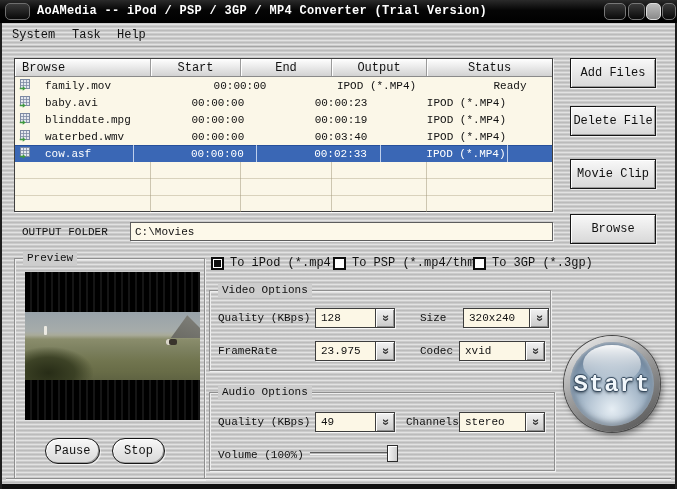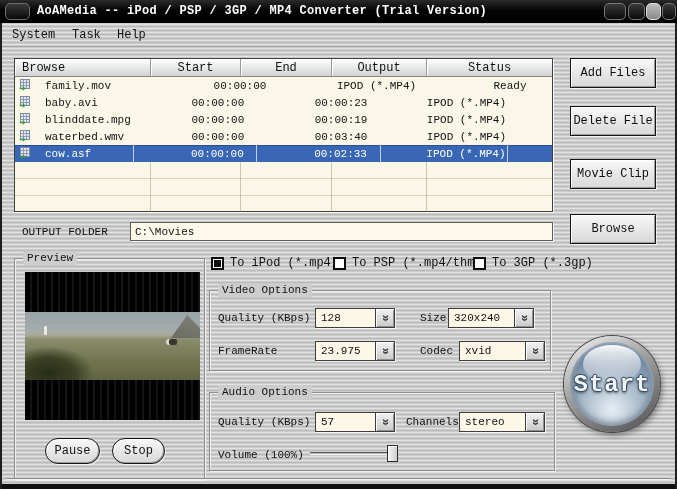--- a/index.html
+++ b/index.html
@@ -275,21 +275,21 @@
     <span class="legend">Video Options</span>
   </div>
   <span class="label" style="left:218px;top:312px;">Quality (KBps)</span>
   <div class="dd" style="left:315px;top:308px;width:80px;">
     <span class="val">128</span>
     <span class="ddbtn">
         <span class="chev">»</span>
       </span>
   </div>
   <span class="label" style="left:420px;top:312px;">Size</span>
-  <div class="dd" style="left:448px;top:308px;width:86px;justify-content:space-between;">
+  <div class="dd" style="left:463px;top:308px;width:86px;justify-content:space-between;">
     <span class="val">320x240</span>
     <span class="ddbtn">
         <span class="chev">»</span>
       </span>
   </div>
   <span class="label" style="left:218px;top:345px;">FrameRate</span>
   <div class="dd" style="left:315px;top:341px;width:80px;">
     <span class="val">23.975</span>
     <span class="ddbtn">
         <span class="chev">»</span>
@@ -301,21 +301,21 @@
     <span class="ddbtn">
         <span class="chev">»</span>
       </span>
   </div>
 
   <div class="group" style="left:209px;top:392px;width:346px;height:79px;">
     <span class="legend">Audio Options</span>
   </div>
   <span class="label" style="left:218px;top:416px;">Quality (KBps)</span>
   <div class="dd" style="left:315px;top:412px;width:80px;">
-    <span class="val">57</span>
+    <span class="val">49</span>
     <span class="ddbtn">
         <span class="chev">»</span>
       </span>
   </div>
   <span class="label" style="left:406px;top:416px;">Channels</span>
   <div class="dd" style="left:459px;top:412px;width:86px;">
     <span class="val">stereo</span>
     <span class="ddbtn">
         <span class="chev">»</span>
       </span>

